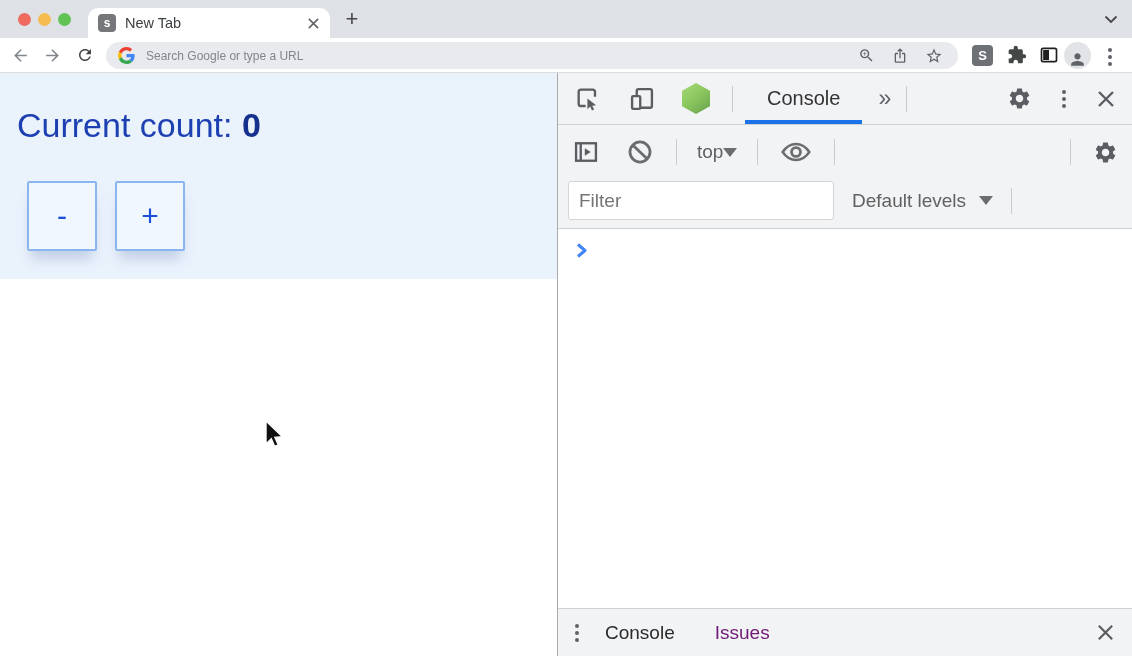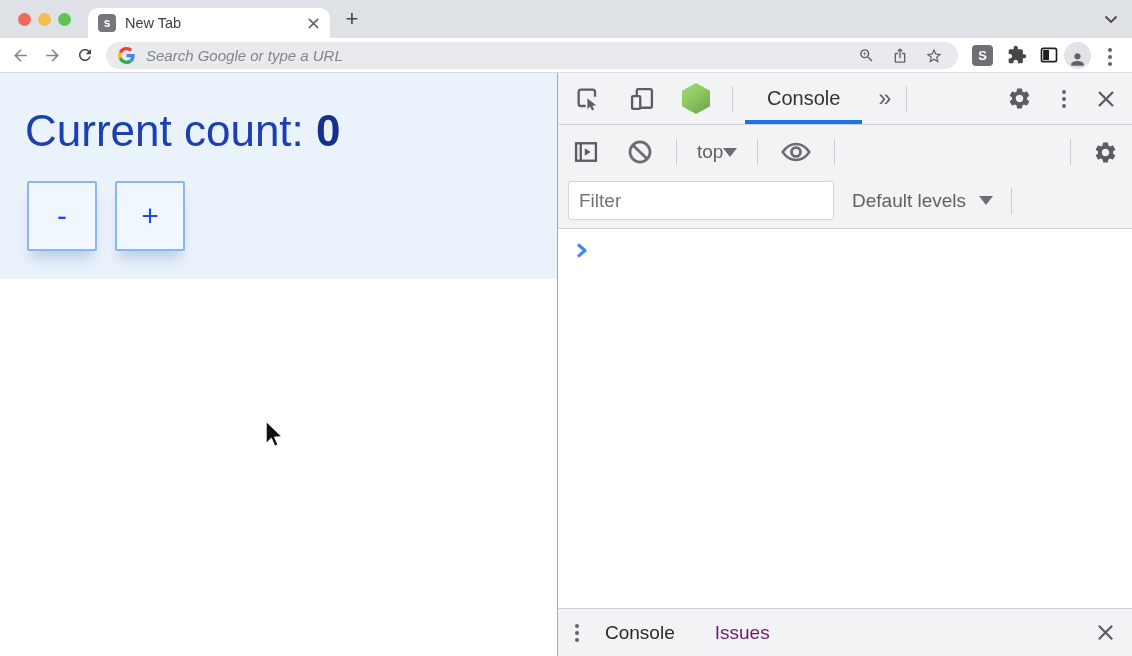--- a/index.html
+++ b/index.html
@@ -22,39 +22,39 @@
        align-items:center;justify-content:center;font-size:22px;color:#45474a;}
   .strip-chevron{position:absolute;right:14px;top:15px;display:flex;}
 
   
   .toolbar{position:absolute;top:38px;left:0;width:100%;height:35px;background:#fff;
        border-bottom:1px solid #dadce0;box-sizing:border-box;}
   .nav-ico{position:absolute;top:8px;display:flex;}
   .back{left:11px;} .fwd{left:43px;} .reload{left:76px;}
   .omnibox{position:absolute;left:106px;top:4px;width:852px;height:27px;border-radius:14px;
        background:#e9eaed;display:flex;align-items:center;padding:0 12px;box-sizing:border-box;}
-  .omnibox input{flex:1;border:none;background:transparent;outline:none;font-size:15px;
-       color:#202124;font-family:inherit;margin-left:9px;font-style:italic;}
+  .omnibox input{flex:1;border:none;background:transparent;outline:none;font-size:12px;
+       color:#202124;font-family:inherit;margin-left:9px;}
   .omnibox input::placeholder{color:#80868b;}
   .omni-icons{display:flex;gap:17px;align-items:center;margin-right:3px;}
   .ext-badge{position:absolute;left:972px;top:7px;width:21px;height:21px;background:#6d7175;
        border-radius:4px;color:#fff;font-weight:bold;font-size:13px;display:flex;
        align-items:center;justify-content:center;}
   .puzzle{position:absolute;left:1007px;top:7px;display:flex;}
   .panel-btn{position:absolute;left:1039px;top:7px;display:flex;}
   .avatar{position:absolute;left:1064px;top:4px;width:27px;height:27px;border-radius:50%;
        background:#e1e3e6;display:flex;align-items:flex-end;justify-content:center;overflow:hidden;}
   .kebab{display:flex;flex-direction:column;gap:3px;align-items:center;}
   .kebab i{width:4px;height:4px;border-radius:50%;background:#5f6368;}
   .browser-kebab{position:absolute;left:1108px;top:10px;}
 
   
   .page{position:absolute;top:73px;left:0;width:557px;bottom:0;background:#fff;}
   .hero{height:206px;background:#eaf2fc;position:relative;}
-  .heading{position:absolute;left:25px;top:33px;font-size:44px;color:#1c3fb1;}
+  .heading{position:absolute;left:17px;top:33px;font-size:34px;color:#1c3fb1;}
   .count{font-weight:bold;color:#16308d;}
   .btn{position:absolute;display:flex;align-items:center;justify-content:center;background:#f1f7ff;
        border:2px solid #8ab5ef;border-radius:2px;color:#1c4fd7;box-sizing:border-box;
        box-shadow:0 12px 12px -4px rgba(114,144,189,.35);font-family:inherit;cursor:pointer;}
   .btn-minus{left:27px;top:108px;width:70px;height:70px;font-size:30px;}
   .btn-plus{left:115px;top:108px;width:70px;height:70px;font-size:30px;}
   .btn-save{left:408px;top:108px;width:121px;height:70px;font-size:27px;}
   .cursor{position:absolute;left:264px;top:347px;}
 
   

